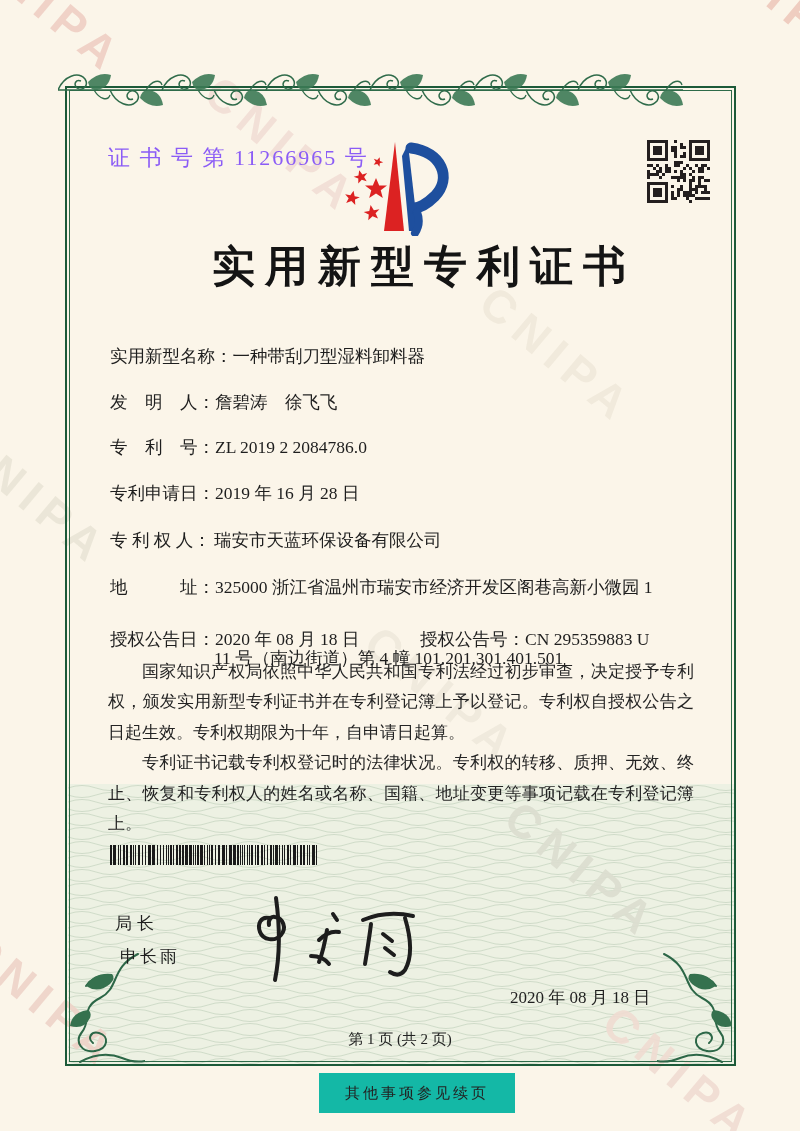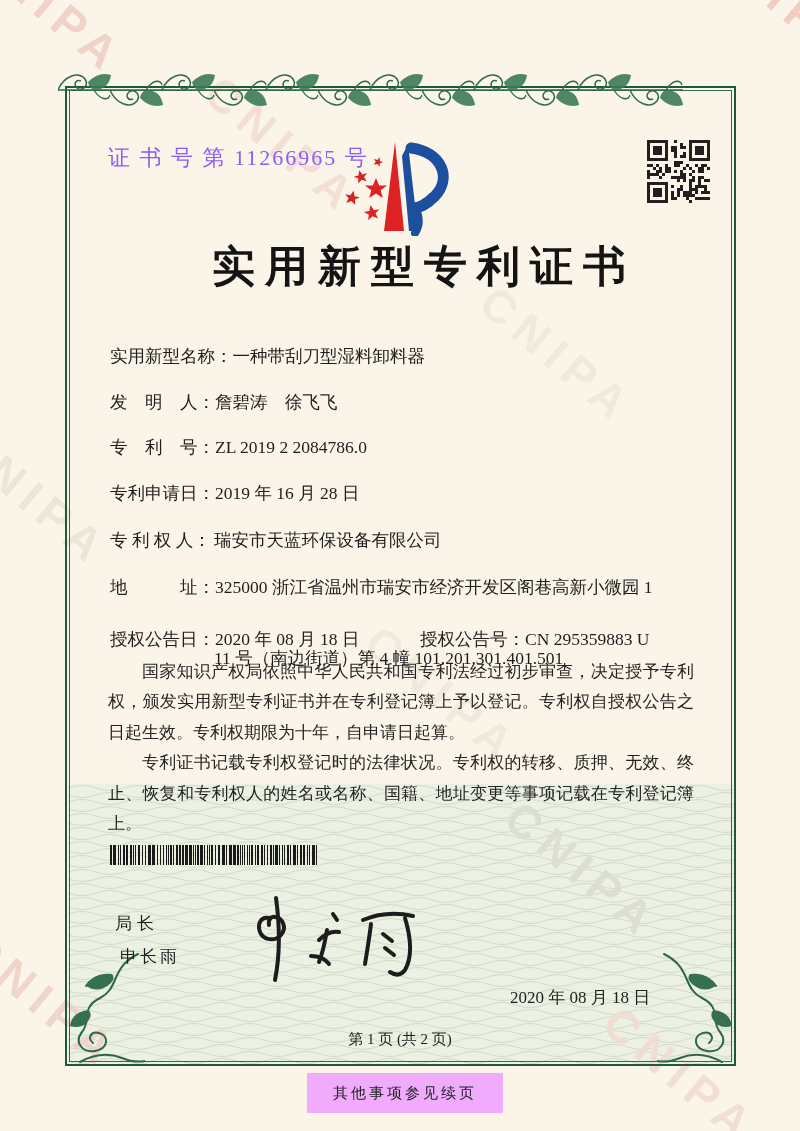--- a/index.html
+++ b/index.html
@@ -54,21 +54,21 @@
   .r6{top:575px;} .r6b{left:214px; top:634px;margin-top:12px;} .r7{top:627px;} .r7b{left:420px; top:627px;}
   #body-text{left:108px; top:657px; width:586px;}
   #body-text p{margin:0; font-size:17px; line-height:30.4px; text-indent:2em; text-align:justify; color:#242424;}
   #barcode{left:110px; top:845px;}
   #sig-title{left:115px; top:912px; font-size:17px; letter-spacing:5px;}
   #sig-name{left:120px; top:945px; font-size:17px; letter-spacing:3px;}
   #signature{left:235px; top:890px;}
   #issue-date{left:480px; top:986px; width:200px; text-align:center; font-size:17px;}
   #page-info{left:0; top:1030px; width:100%; text-align:center; font-size:15px; color:#222;}
   #cont-note{
-    left:307px; top:1073px; width:196px; height:40px; background:#f0abfc;
+    left:319px; top:1073px; width:196px; height:40px; background:#14b8a6;
     text-align:center; line-height:40px; font-size:15px; letter-spacing:3px; color:#222;
   }
 </style>
 </head>
 <body>
 
 <div id="cert-page">
 
   <span class="wm wm1">CNIPA</span>
   <span class="wm wm2">CNIPA</span>

